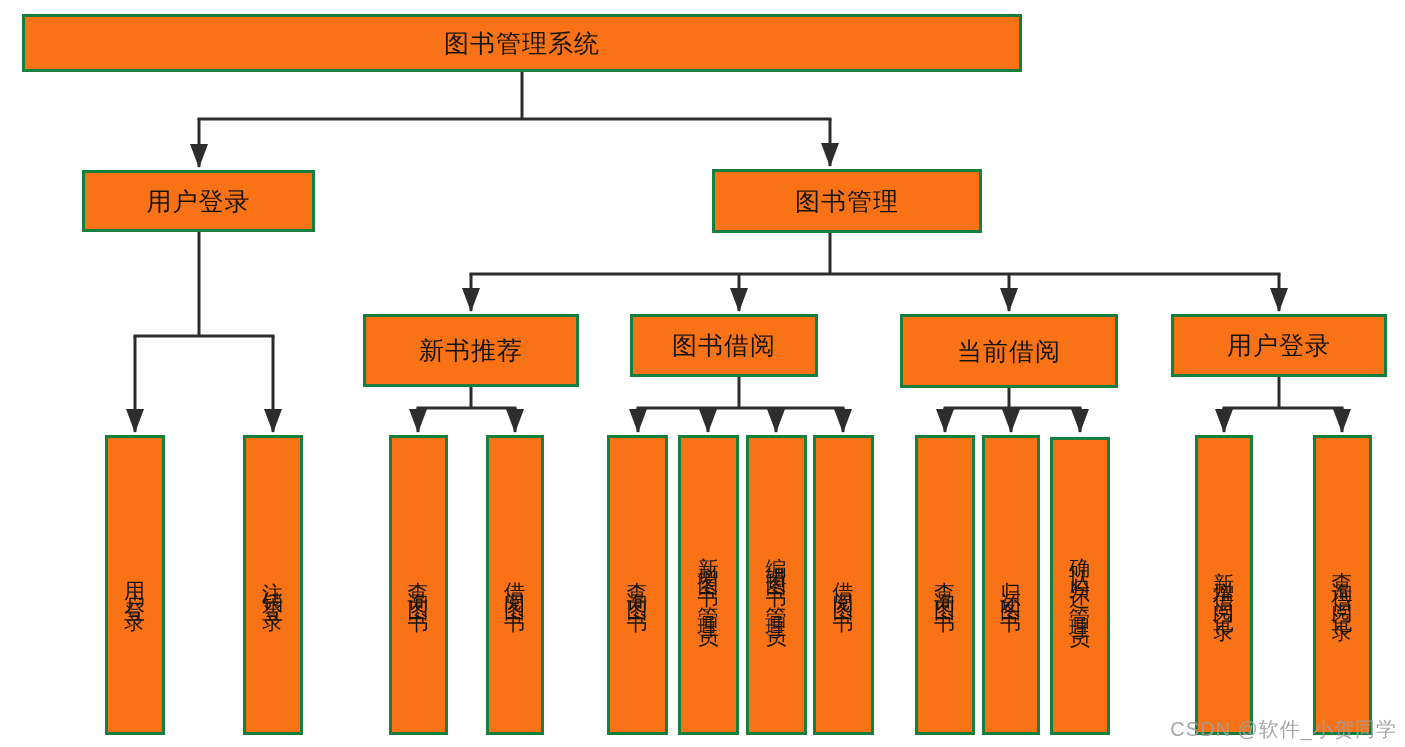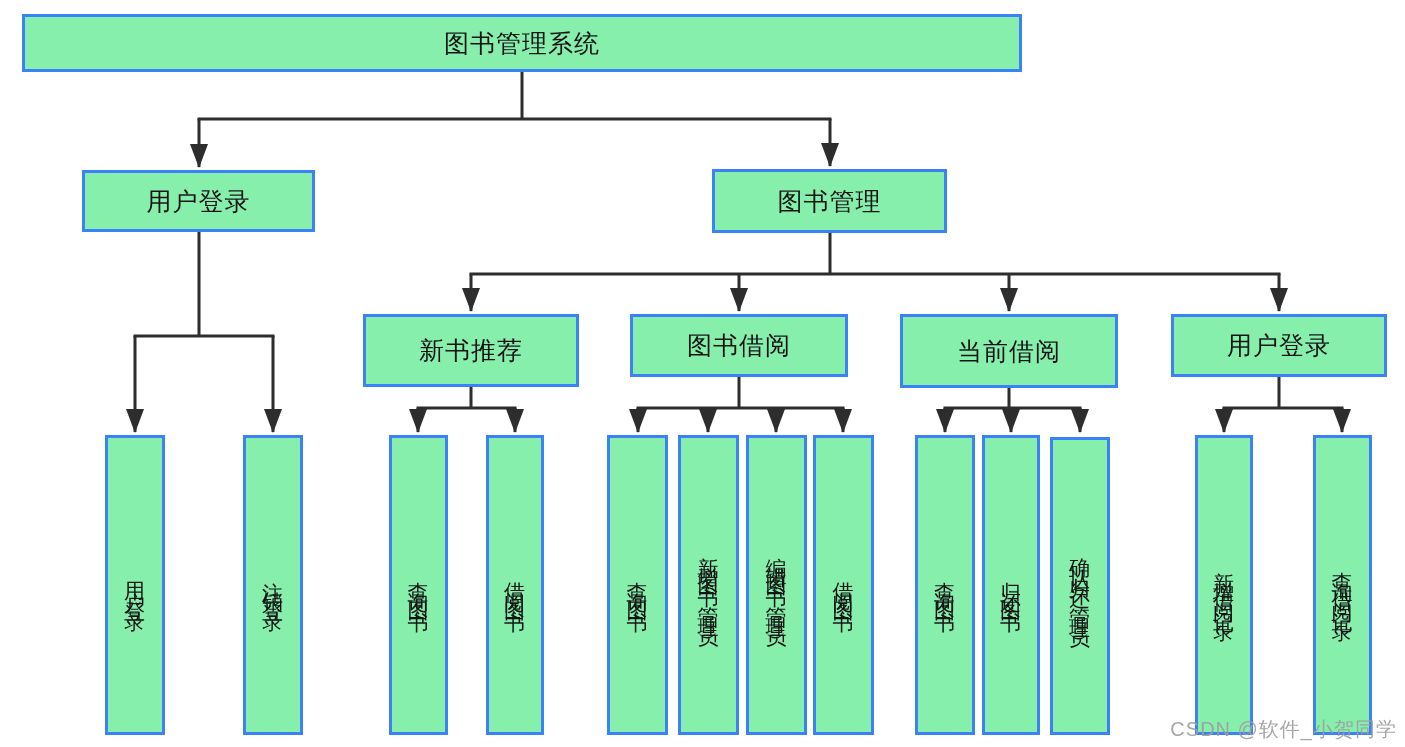--- a/index.html
+++ b/index.html
@@ -3,21 +3,21 @@
 <meta charset="utf-8">
 <style>
   html,body{margin:0;padding:0;background:#ffffff;}
   .canvas{
     position:relative;width:1405px;height:747px;background:#ffffff;overflow:hidden;
     font-family:"Liberation Sans","DejaVu Sans",sans-serif;
   }
   .wires{position:absolute;left:0;top:0;z-index:1;}
   .node{
     position:absolute;box-sizing:border-box;z-index:2;
-    border:3px solid #3b82f6;background:#86efac;color:#141414;
+    border:3px solid #15803d;background:#f97316;color:#141414;
     display:flex;align-items:center;justify-content:center;
     font-size:25px;letter-spacing:1px;white-space:nowrap;
   }
   .node.vert{
     writing-mode:vertical-rl;text-orientation:mixed;
     font-size:21px;letter-spacing:10px;line-height:1;
   }
   .watermark{
     position:absolute;right:8px;bottom:4px;z-index:3;
     font-size:20px;letter-spacing:1px;color:rgba(158,158,158,0.92);text-align:center;
@@ -73,28 +73,28 @@
     </g>
   </svg>
 
   <div class="node" style="left:22px;top:14px;width:1000px;height:58px">
     <span>图书管理系统</span>
   </div>
 
   <div class="node" style="left:82px;top:170px;width:233px;height:62px">
     <span>用户登录</span>
   </div>
-  <div class="node" style="left:712px;top:169px;width:235px;height:64px">
+  <div class="node" style="left:712px;top:169px;width:270px;height:64px">
     <span>图书管理</span>
   </div>
 
   <div class="node" style="left:363px;top:314px;width:216px;height:73px">
     <span>新书推荐</span>
   </div>
-  <div class="node" style="left:630px;top:314px;width:218px;height:63px">
+  <div class="node" style="left:630px;top:314px;width:188px;height:63px">
     <span>图书借阅</span>
   </div>
   <div class="node" style="left:900px;top:314px;width:218px;height:74px">
     <span>当前借阅</span>
   </div>
   <div class="node" style="left:1171px;top:314px;width:216px;height:63px">
     <span>用户登录</span>
   </div>
 
   <div class="node vert" style="left:105px;top:435px;width:60px;height:300px">

